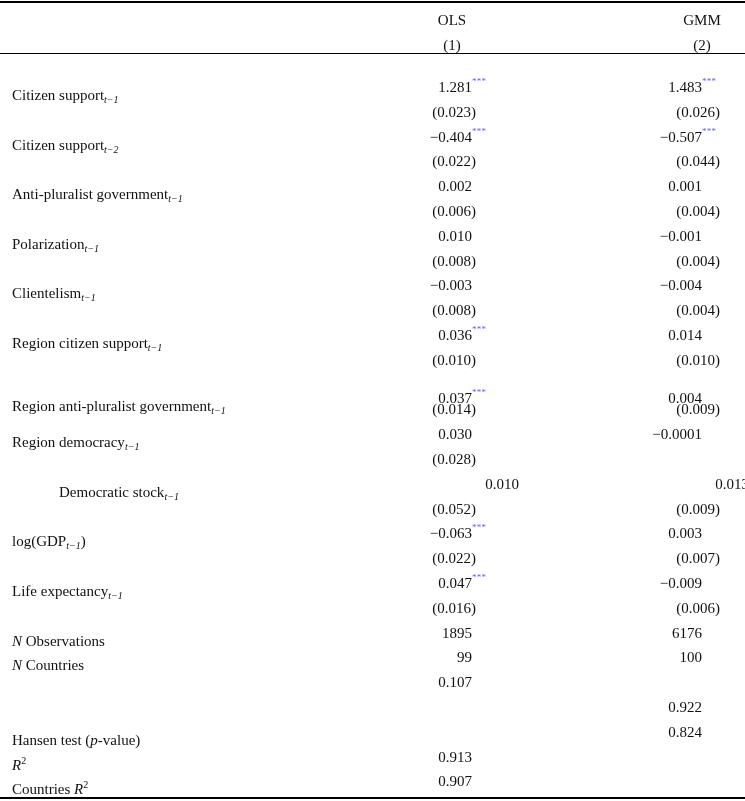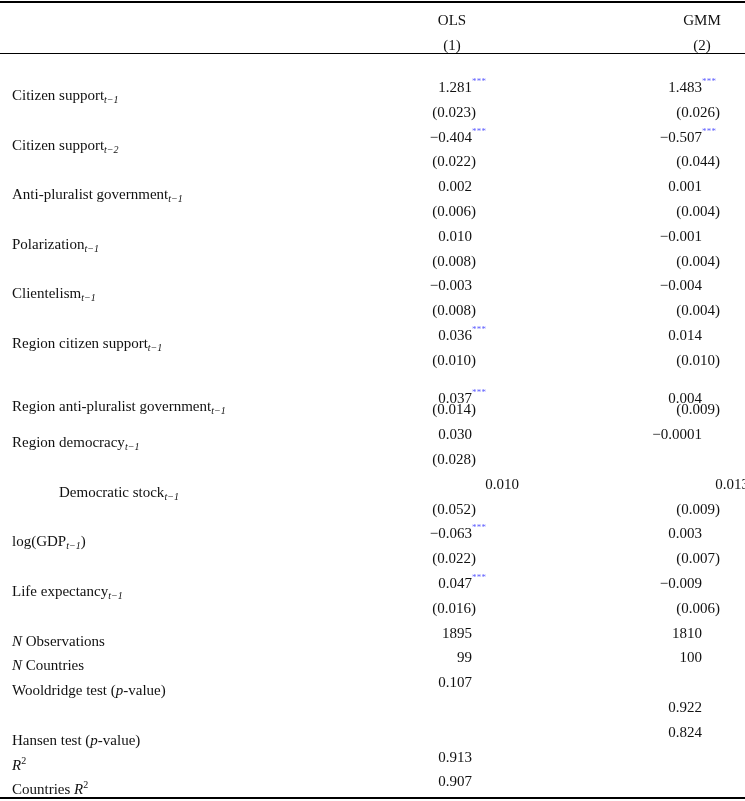--- a/index.html
+++ b/index.html
@@ -186,29 +186,28 @@
         <span class="cell c1"><span>0.047</span><span class="stars" style="color: rgb(91, 91, 255);">***</span></span>
         <span class="cell c2"><span>−0.009</span></span>
       </div>
       <div class="row" style="top: 595.8px;">
         <span class="cell c1 se">(0.016)</span>
         <span class="cell c2 se">(0.006)</span>
       </div>
       <div class="row" style="top: 620.6px;">
         <span class="label"><i class="it">N</i><span> Observations</span></span>
         <span class="cell c1">1895</span>
-        <span class="cell c2">1810</span>
+        <span class="cell c2">6176</span>
       </div>
       <div class="row" style="top: 645.4px;">
         <span class="label"><i class="it">N</i><span> Countries</span></span>
         <span class="cell c1">99</span>
         <span class="cell c2">100</span>
       </div>
       <div class="row" style="top: 670.2px;">
-        <span class="label"><span>Wooldridge test (</span><i class="it">p</i><span>-value)</span></span>
         <span class="cell c1">0.107</span>
         <span class="cell c2"></span>
       </div>
       <div class="row" style="top: 695px;">
         <span class="cell c1"></span>
         <span class="cell c2">0.922</span>
       </div>
       <div class="row" style="top: 719.8px;">
         <span class="label"><span>Hansen test (</span><i class="it">p</i><span>-value)</span></span>
         <span class="cell c1"></span>

